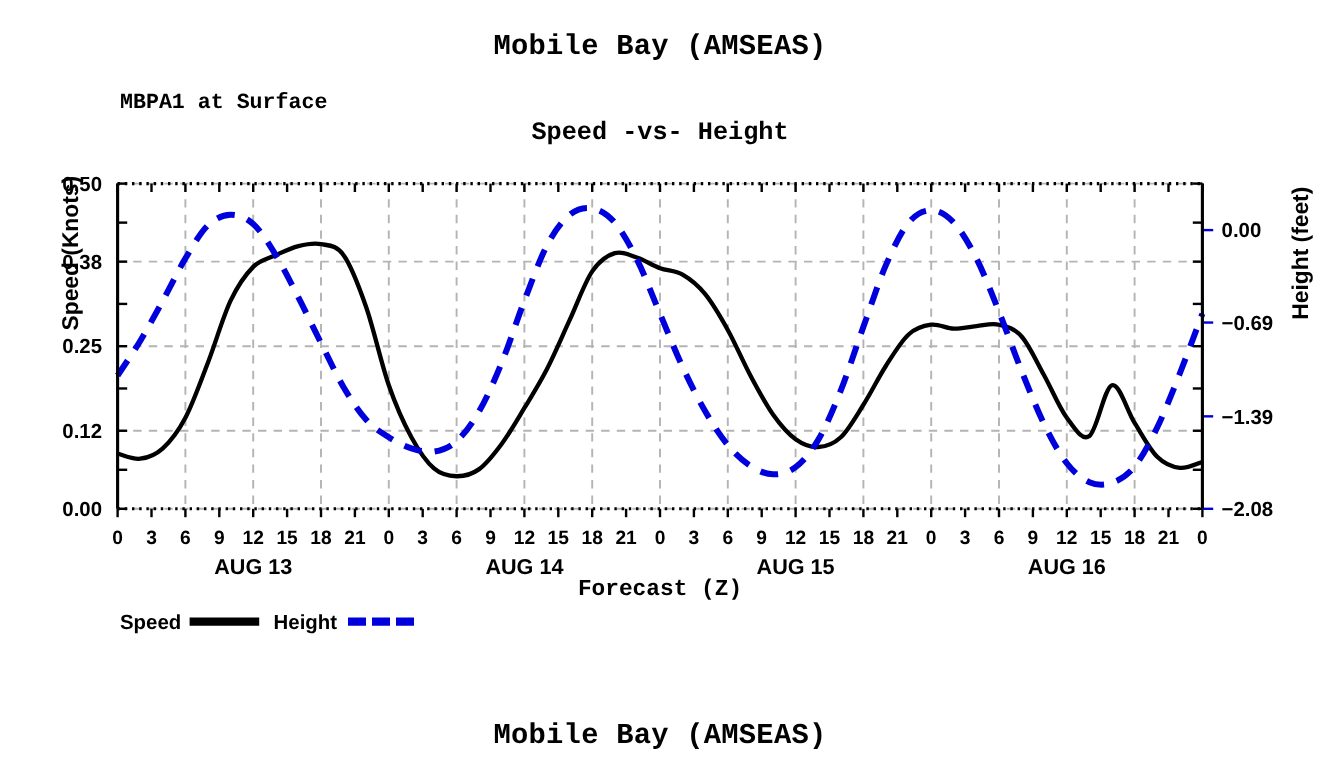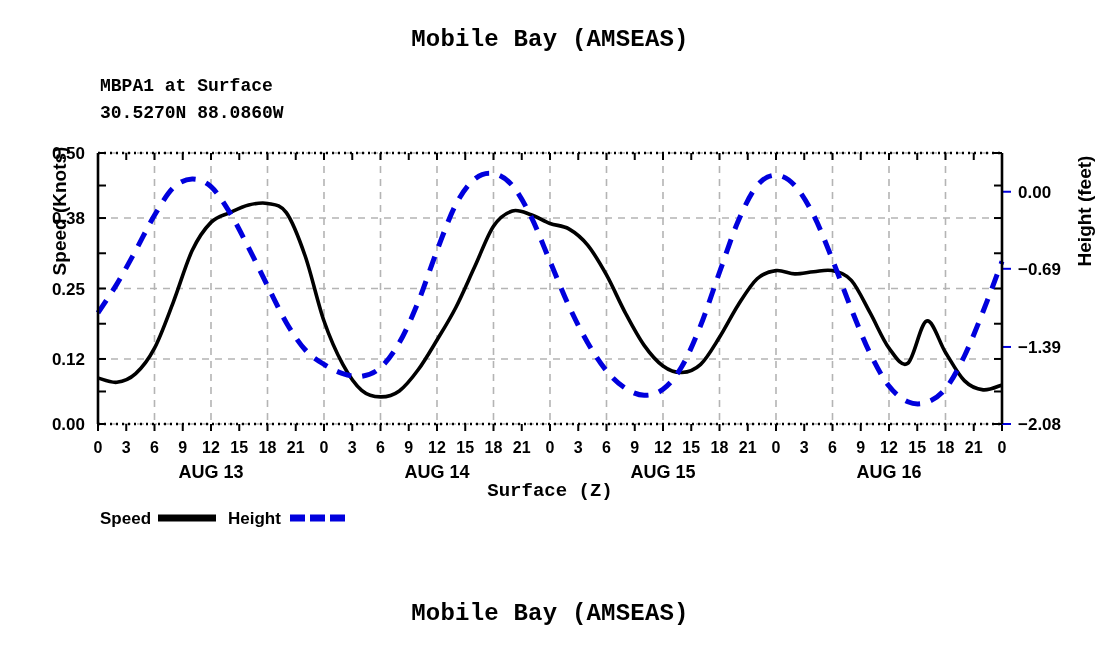--- a/index.html
+++ b/index.html
@@ -43,25 +43,25 @@
   .day-lbl{font-size:18px;font-weight:bold;text-anchor:middle;}
   .legend-txt{font-size:17px;font-weight:bold;}
 </style>
 </head>
 <body>
 
 <div class="wrap">
 
   <div class="txt" id="title-top">Mobile Bay (AMSEAS)</div>
   <div class="txt" id="station-line">MBPA1 at Surface</div>
-  <div class="txt" id="coords-line">30.5270N  88.0860W</div>
+  <div class="txt" id="subtitle">Speed -vs- Height</div>
 
   <div id="ylabel-left">Speed (Knots)</div>
   <div id="ylabel-right">Height (feet)</div>
-  <div class="txt" id="xlabel">Surface (Z)</div>
+  <div class="txt" id="xlabel">Forecast (Z)</div>
 
   <svg id="plot" width="1100" height="650">
     <g id="grid-layer">
         <line x1="98" y1="424" x2="1002" y2="424" stroke="#b4b4b4" stroke-width="1.6" stroke-dasharray="7,6"></line>
         <line x1="98" y1="358.96000000000004" x2="1002" y2="358.96000000000004" stroke="#b4b4b4" stroke-width="1.6" stroke-dasharray="7,6"></line>
         <line x1="98" y1="288.5" x2="1002" y2="288.5" stroke="#b4b4b4" stroke-width="1.6" stroke-dasharray="7,6"></line>
         <line x1="98" y1="218.04" x2="1002" y2="218.04" stroke="#b4b4b4" stroke-width="1.6" stroke-dasharray="7,6"></line>
         <line x1="98" y1="153" x2="1002" y2="153" stroke="#b4b4b4" stroke-width="1.6" stroke-dasharray="7,6"></line>
         <line x1="98" y1="153" x2="98" y2="424" stroke="#b4b4b4" stroke-width="1.6" stroke-dasharray="7,6"></line>
         <line x1="154.5" y1="153" x2="154.5" y2="424" stroke="#b4b4b4" stroke-width="1.6" stroke-dasharray="7,6"></line>

